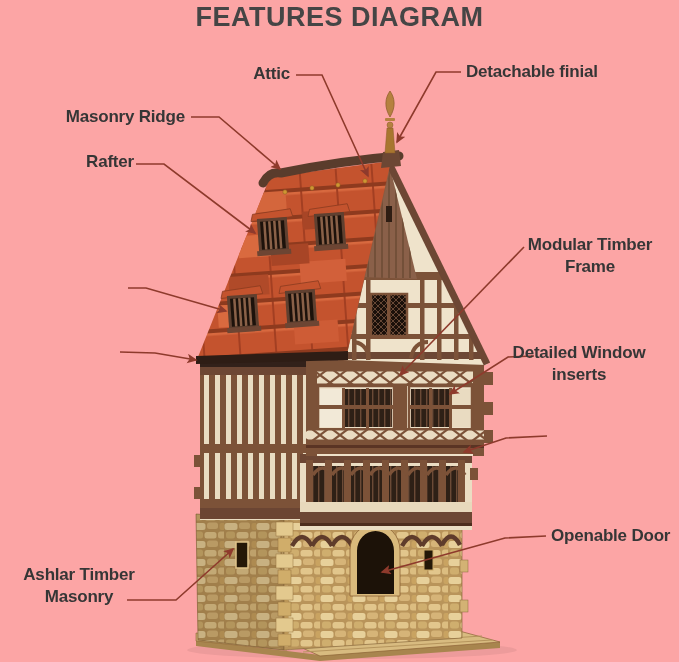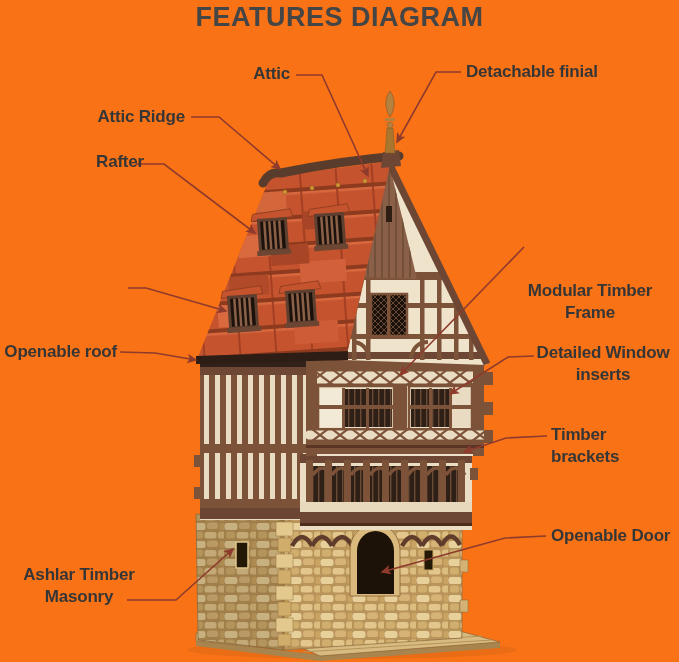--- a/index.html
+++ b/index.html
@@ -1,36 +1,36 @@
 <!DOCTYPE html>
 <html><head>
 <meta charset="utf-8">
 <style>
   html,body{margin:0;padding:0;background:#ffffff;}
   #canvas{
-    position:relative;width:679px;height:662px;background:#f97316;overflow:hidden;
+    position:relative;width:679px;height:662px;background:#fca5a5;overflow:hidden;
     font-family:"Liberation Sans",sans-serif;
   }
   #title{
     position:absolute;top:2px;left:0;width:679px;text-align:center;
     font-size:27px;font-weight:800;letter-spacing:.5px;color:#454545;margin:0;
   }
   .label{
     position:absolute;font-size:17px;font-weight:600;color:#363636;
     line-height:1.28;letter-spacing:-.2px;white-space:normal;
   }
   .r{text-align:right;} .c{text-align:center;}
   #lbl-attic{top:63px;left:180px;width:110px;}
   #lbl-finial{top:61px;left:466px;width:160px;}
   #lbl-ridge{top:106px;left:35px;width:150px;}
-  #lbl-rafter{top:151px;left:24px;width:120px;}
+  #lbl-rafter{top:151px;left:14px;width:120px;}
   #lbl-dormer{top:277px;left:0px;width:126px;}
   #lbl-roof{top:341px;left:0px;width:117px;}
-  #lbl-modular{top:234px;left:514px;width:152px;margin-top:46px;}
-  #lbl-inserts{top:342px;left:532px;width:142px;}
+  #lbl-modular{top:234px;left:514px;width:152px;}
+  #lbl-inserts{top:342px;left:508px;width:142px;}
   #lbl-brackets{top:424px;left:551px;width:125px;}
   #lbl-door{top:525px;left:551px;width:125px;}
   #lbl-ashlar{top:564px;left:20px;width:118px;}
   svg{position:absolute;top:0;left:0;}
 </style>
 </head>
 <body>
 
 <div id="canvas">
 
@@ -350,22 +350,20 @@
       <polyline points="524,247 400,375" marker-end="url(#ah)"></polyline>
       <polyline points="534,356 508,357 450,394" marker-end="url(#ah)"></polyline>
       <polyline points="547,436 506,438 464,452" marker-end="url(#ah)"></polyline>
       <polyline points="546,536 505,538 382,572" marker-end="url(#ah)"></polyline>
       <polyline points="127,600 176,600 233,549" marker-end="url(#ah)"></polyline>
     </g>
   </svg>
 
   <div id="lbl-finial" class="label">Detachable finial</div>
   <div id="lbl-attic" class="label r">Attic</div>
-  <div id="lbl-ridge" class="label r">Attic Ridge</div>
+  <div id="lbl-ridge" class="label r">Masonry Ridge</div>
   <div id="lbl-rafter" class="label r">Rafter</div>
-  <div id="lbl-roof" class="label r">Openable roof</div>
   <div id="lbl-modular" class="label c">Modular Timber Frame</div>
   <div id="lbl-inserts" class="label c">Detailed Window inserts</div>
-  <div id="lbl-brackets" class="label">Timber brackets</div>
   <div id="lbl-door" class="label">Openable Door</div>
   <div id="lbl-ashlar" class="label c">Ashlar Timber Masonry</div>
 
 </div>
 
 </body></html>

